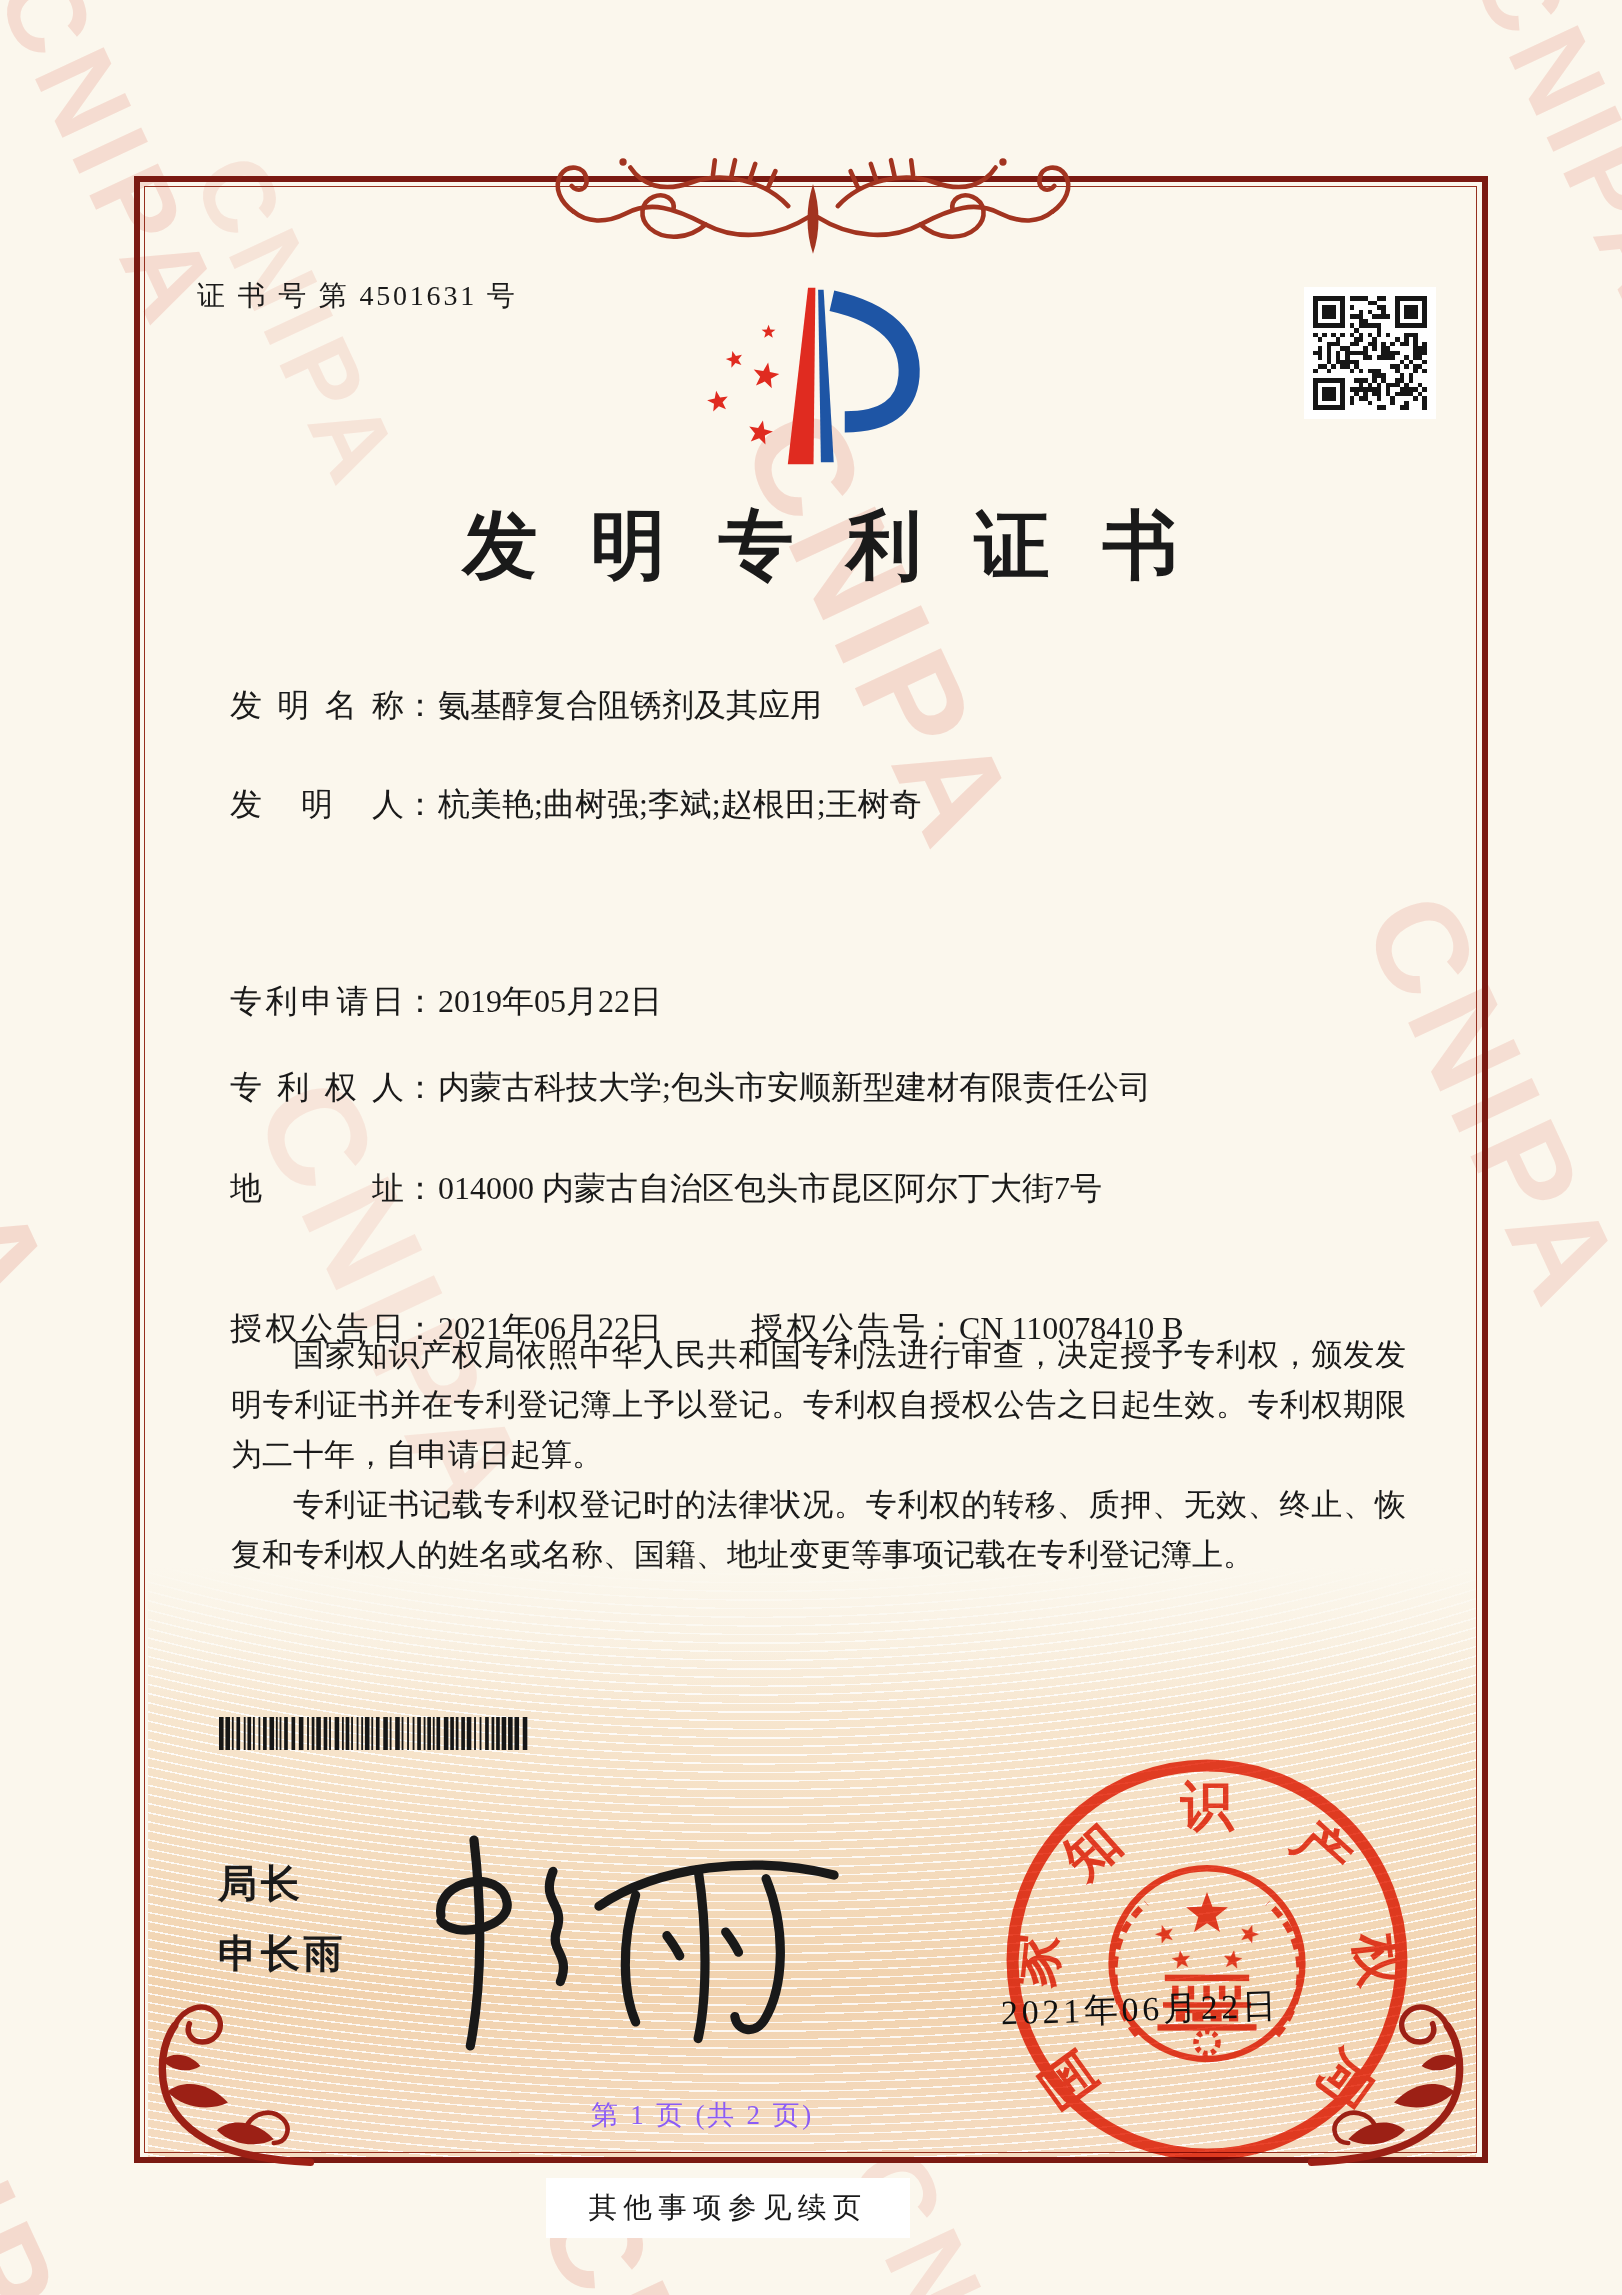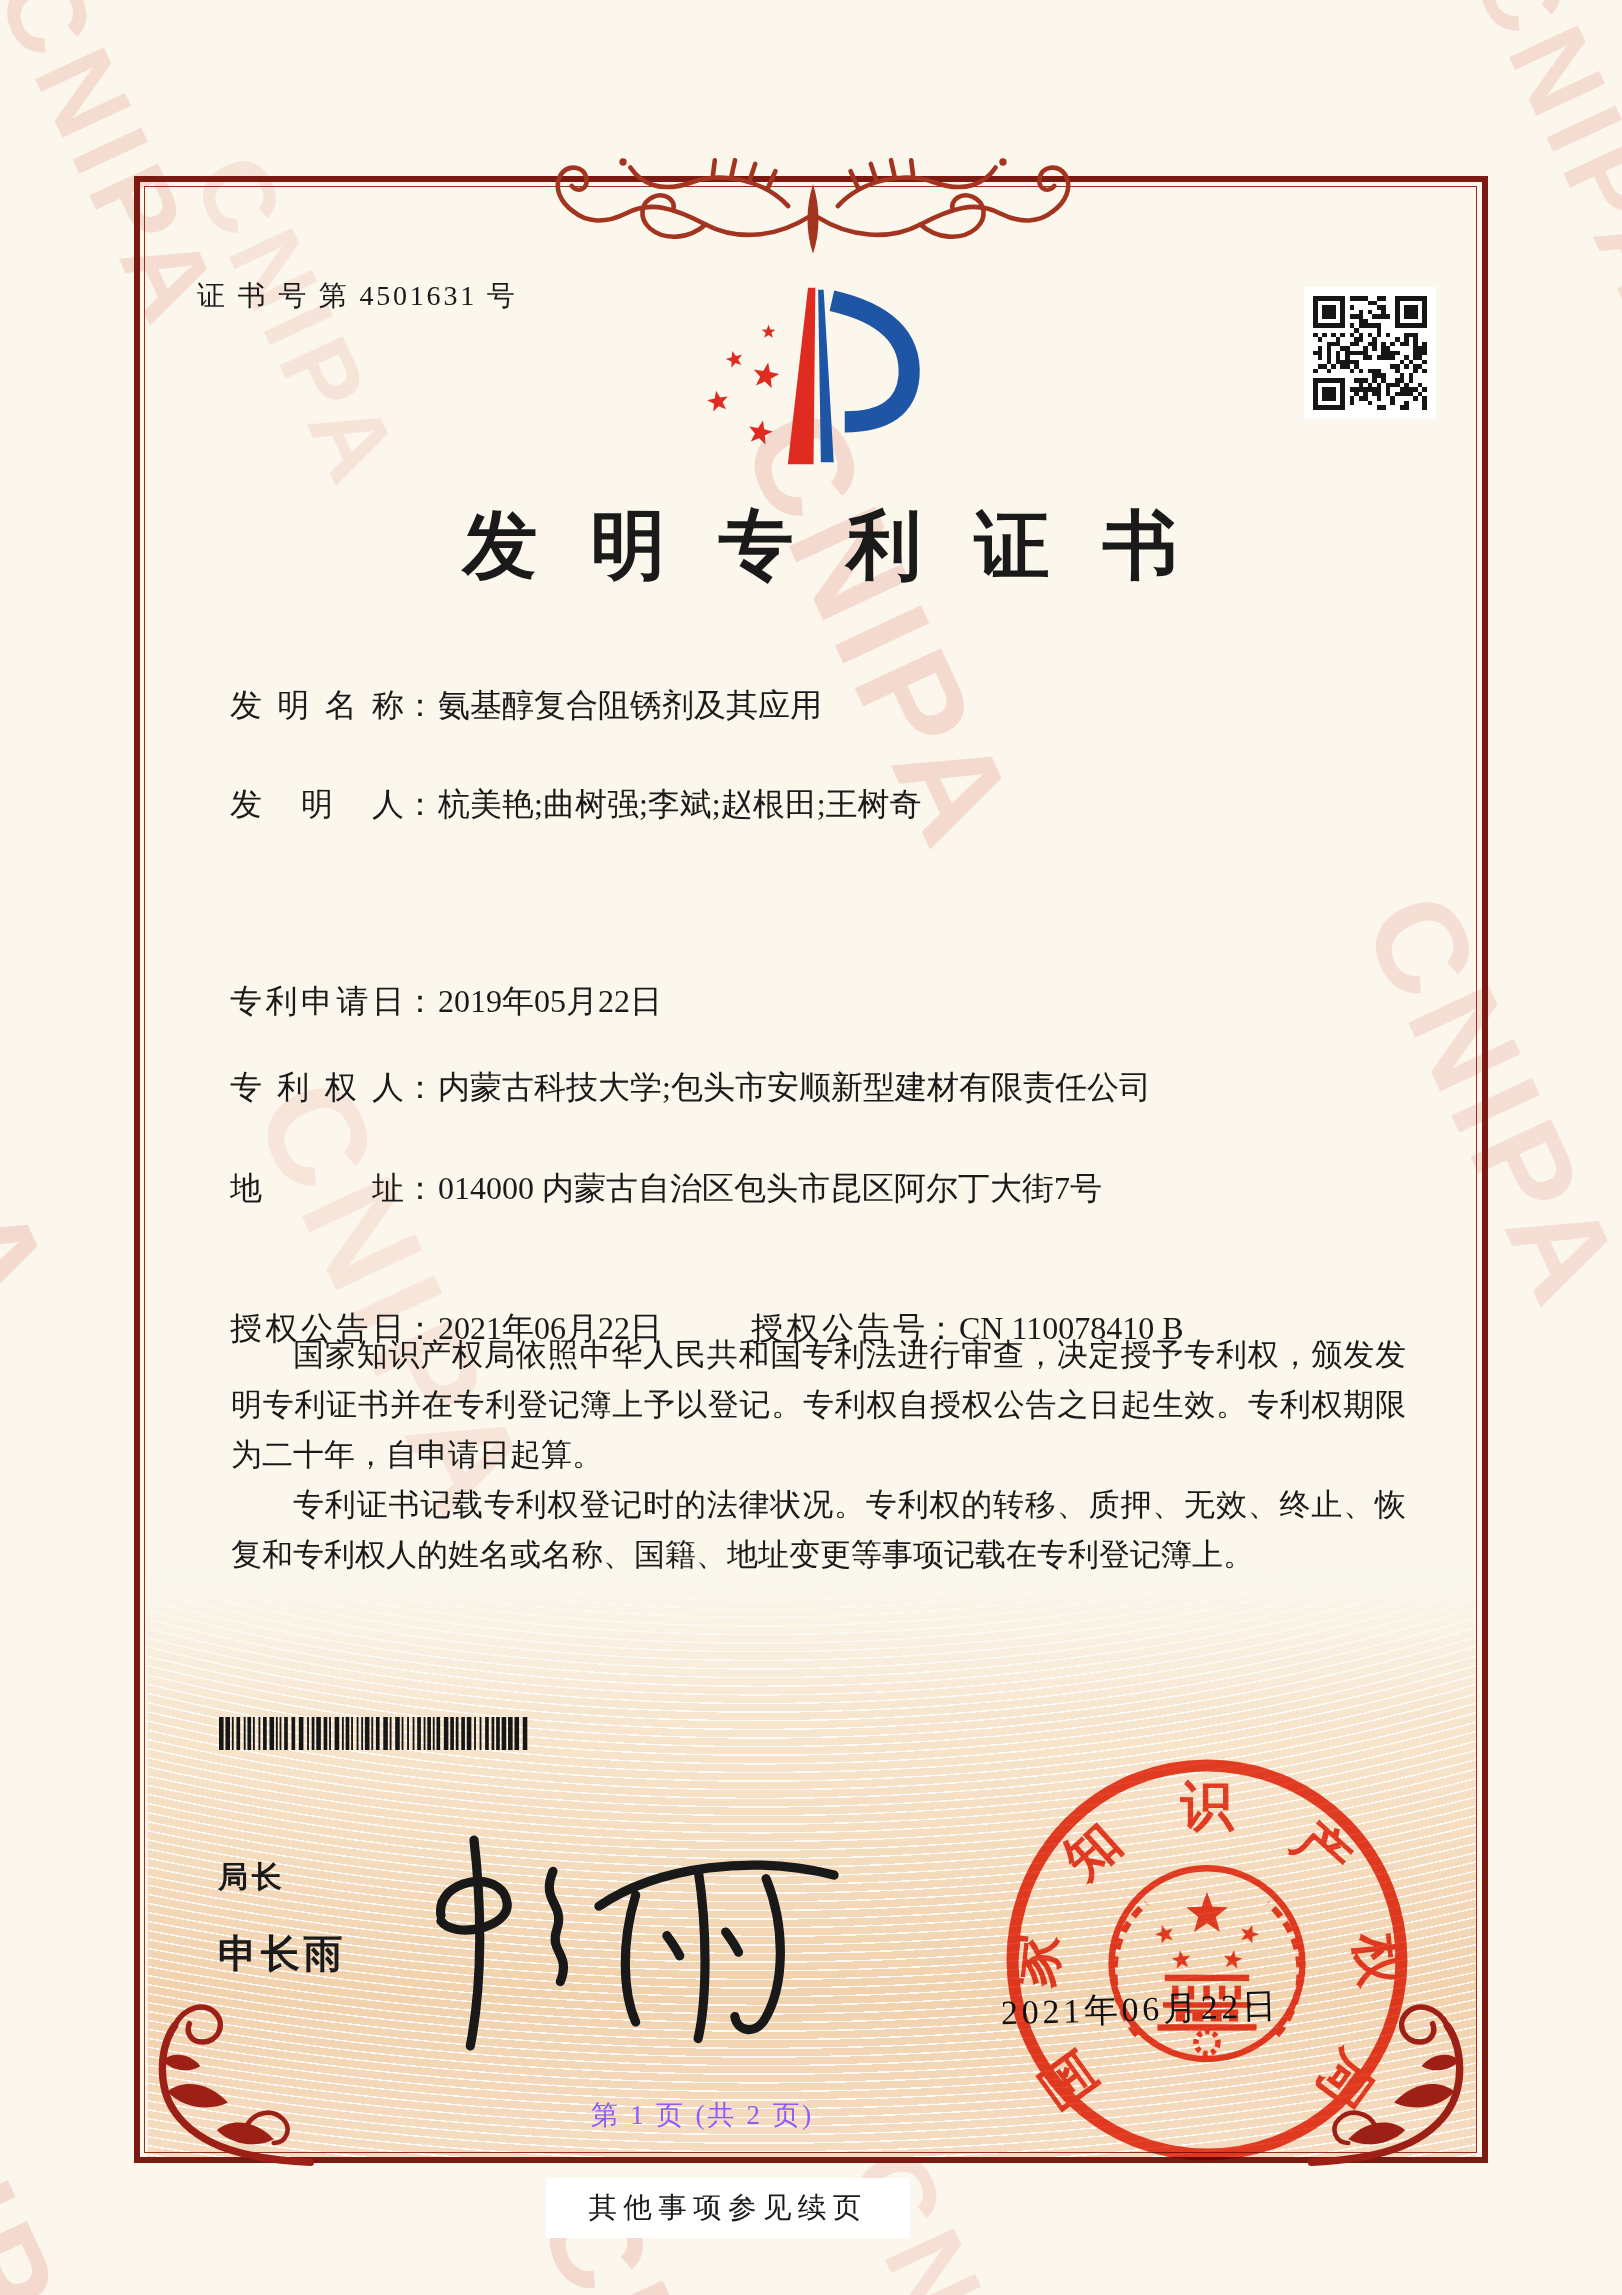--- a/index.html
+++ b/index.html
@@ -30,21 +30,21 @@
   .field-row{position:absolute;left:230px;width:1258px;font-size:32px;line-height:1.25;z-index:5;}
   .flabel{display:inline-block;width:174px;text-align:justify;text-align-last:justify;
       text-justify:inter-character;vertical-align:top;}
   .fcolon{display:inline-block;vertical-align:top;}
   .fvalue{margin-left:2px;}
   .grant-pair{position:absolute;left:521px;top:0;}
   .paras{position:absolute;left:231px;top:1330px;width:1175px;font-size:31px;line-height:50px;
       text-align:justify;z-index:5;}
   .paras p{margin:0;text-indent:2em;}
   .barcode{position:absolute;left:219px;top:1717px;width:312px;height:33px;z-index:6;}
-  .sig-title{position:absolute;left:218px;top:1857px;font-size:30px;font-weight:700;
+  .sig-title{position:absolute;left:218px;top:1857px;font-size:39px;font-weight:700;
       font-family:"Liberation Sans","DejaVu Sans",sans-serif;letter-spacing:3.7px;z-index:6;}
   .sig-name{position:absolute;left:218px;top:1927px;font-size:39px;font-weight:700;
       font-family:"Liberation Sans","DejaVu Sans",sans-serif;letter-spacing:3.7px;z-index:6;}
   .sig-image{position:absolute;left:395px;top:1818px;z-index:6;}
   .sig-image path{fill:none;stroke:#191919;stroke-width:10;stroke-linecap:round;stroke-linejoin:round;}
   .seal-svg{position:absolute;left:996px;top:1749px;z-index:6;mix-blend-mode:multiply;opacity:.95;}
   .seal-ring{fill:none;stroke:#e8391f;stroke-width:13;}
   .seal-char{font-family:"Liberation Serif","DejaVu Serif",serif;font-size:58px;font-weight:700;fill:#e8391f;}
   .emblem{fill:#e8391f;stroke:#e8391f;}
   .seal-date{position:absolute;left:1001px;top:1985px;width:404px;font-size:34px;letter-spacing:3.7px;

